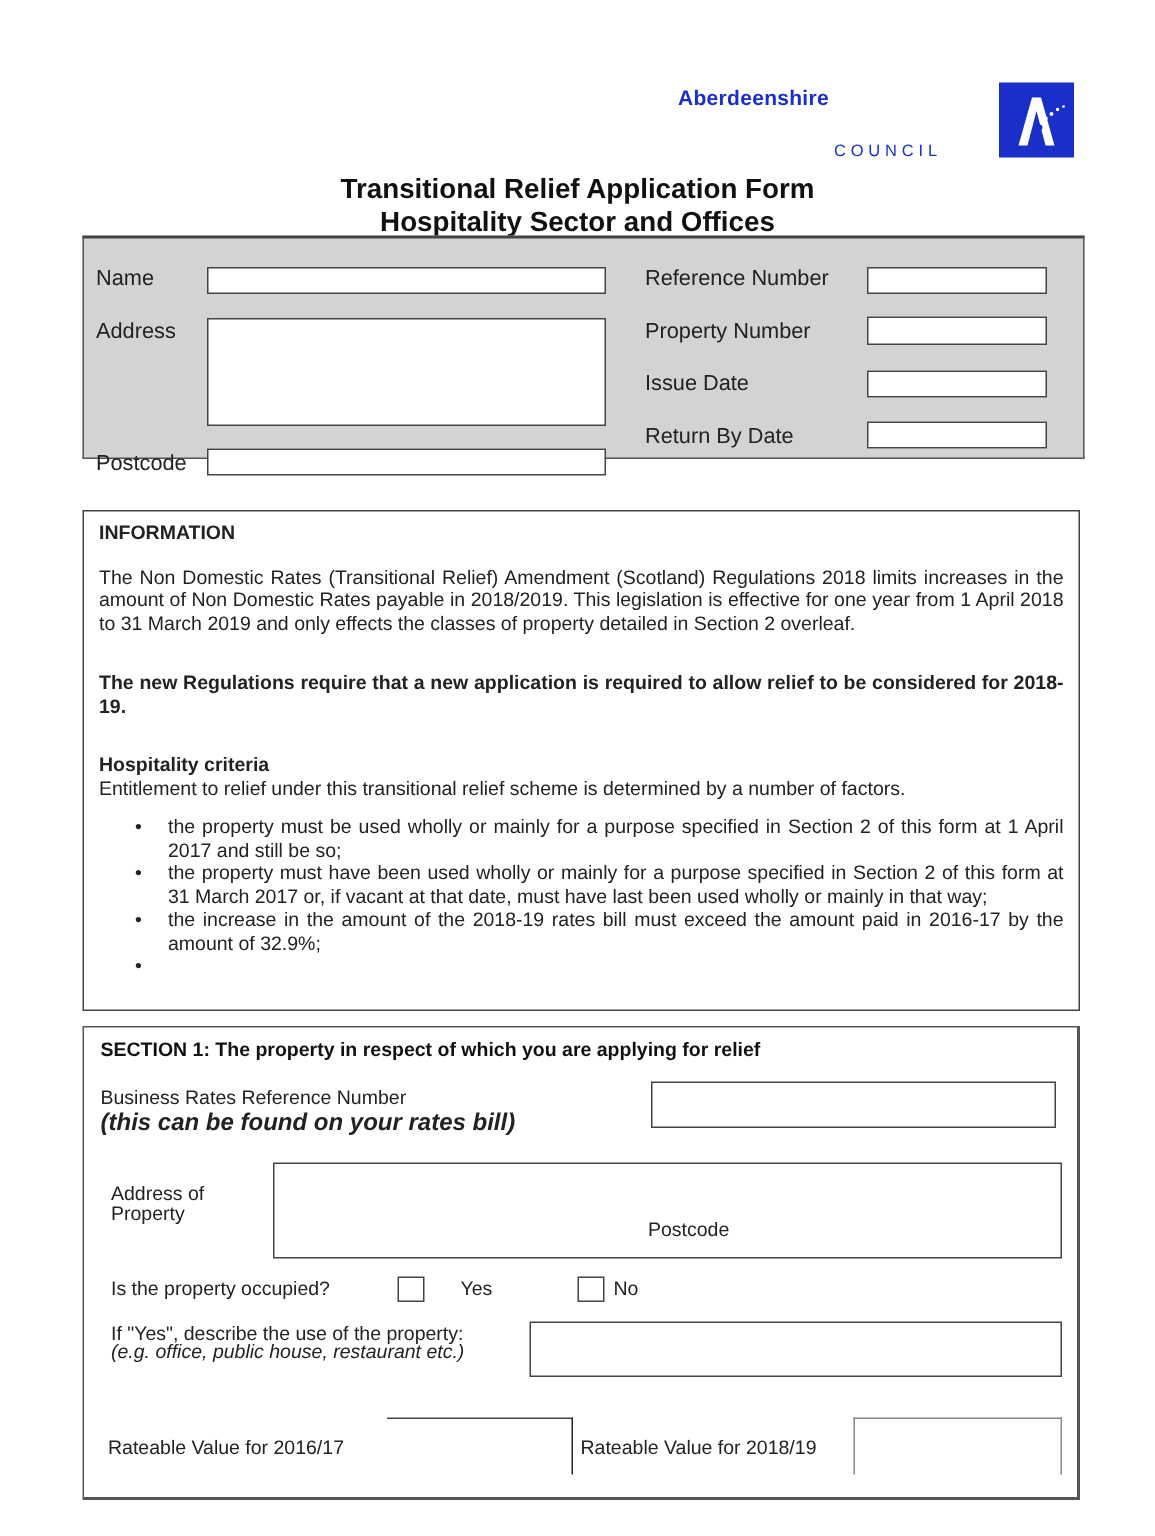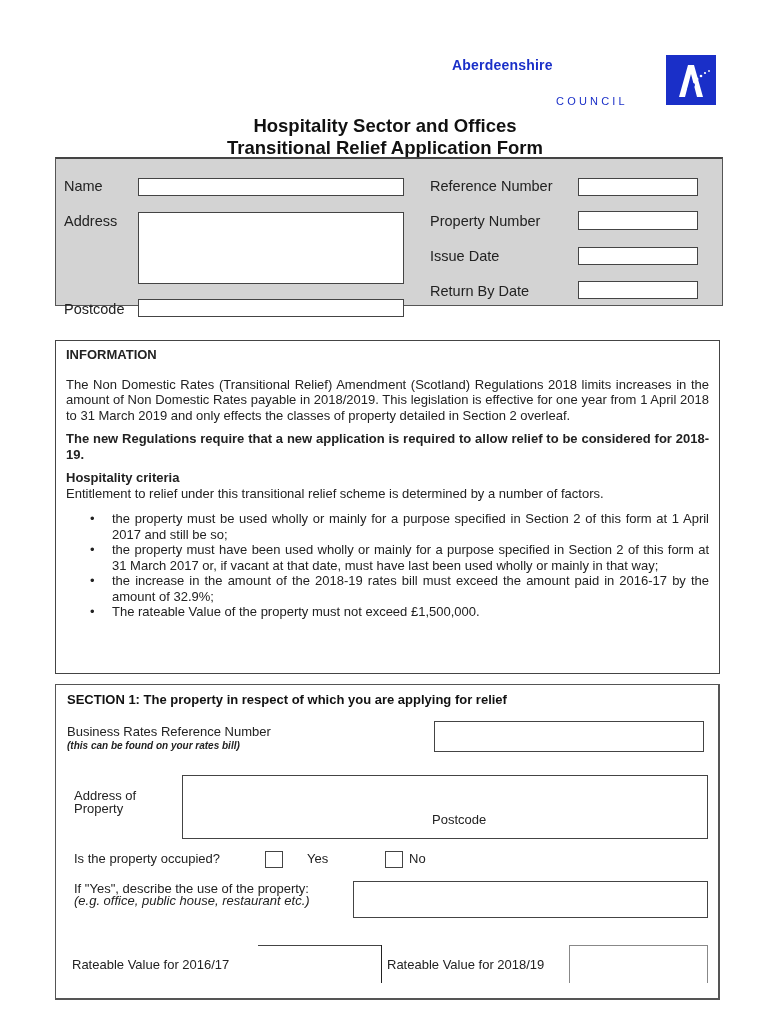--- a/index.html
+++ b/index.html
@@ -18,31 +18,31 @@
 
   
   .header-box { position: absolute; left: 55px; top: 157px; width: 668px; height: 149px; background: #d3d3d3; border: 1px solid #555; border-top: 2px solid #444; }
   .hb-label { position: absolute; font-size: 14.5px; color: #222; }
   .hb-field { position: absolute; background: #fff; border: 1px solid #444; }
 
   
   .info-box { position: absolute; left: 55px; top: 340px; width: 665px; height: 334px; border: 1px solid #444; padding: 6px 10px; font-size: 13px; line-height: 15.5px; color: #222; }
   .info-box h3 { font-size: 13px; font-weight: bold; margin-bottom: 14px; }
   .info-box p { text-align: justify; }
-  .p-gap { margin-top: 8px; }
+  .p-gap { margin-top: 24px; }
   .bold { font-weight: bold; }
   .info-box ul { list-style: none; margin-top: 10px; padding-left: 24px; }
   .info-box li { position: relative; padding-left: 22px; text-align: justify; }
   .bullet { position: absolute; left: 0; top: 0; }
 
   
   .sec-box { position: absolute; left: 55px; top: 684px; width: 665px; height: 316px; border: 1px solid #555; border-right: 2px solid #555; border-bottom: 2px solid #555; }
   .sec-title { position: absolute; left: 11px; top: 7px; font-size: 13px; font-weight: bold; color: #111; }
   .s-label { position: absolute; font-size: 13px; color: #222; line-height: 13px; }
-  .s-italic { position: absolute; font-size: 10px; font-style: italic; font-weight: bold; color: #222; }
+  .s-italic { position: absolute; font-size: 16px; font-style: italic; font-weight: bold; color: #222; }
   .s-field { position: absolute; background: #fff; border: 1px solid #444; }
   .checkbox { position: absolute; width: 18px; height: 17px; border: 1px solid #444; background: #fff; }
 </style>
 </head>
 <body>
 
 <div class="logo">
   <span class="logo-word">Aberdeenshire</span>
   <span class="logo-sub">COUNCIL</span>
   <div class="logo-box">
@@ -52,22 +52,22 @@
       <circle cx="23" cy="34" r="1.7" fill="#1a2fc8"></circle>
       <circle cx="31" cy="24" r="1.5" fill="#ffffff"></circle>
       <circle cx="35" cy="21" r="1.3" fill="#ffffff"></circle>
       <circle cx="39" cy="18" r="1.1" fill="#ffffff"></circle>
       <circle cx="43" cy="16" r="0.9" fill="#ffffff"></circle>
     </svg>
   </div>
 </div>
 
 <div class="title">
+  <div>Transitional Relief Application Form</div>
   <div>Hospitality Sector and Offices</div>
-  <div>Transitional Relief Application Form</div>
 </div>
 
 <div class="header-box">
   <span class="hb-label" style="left:8px; top:19px;">Name</span>
   <div class="hb-field" style="left:82px; top:19px; width:266px; height:18px;"></div>
 
   <span class="hb-label" style="left:8px; top:54px;">Address</span>
   <div class="hb-field" style="left:82px; top:53px; width:266px; height:72px;"></div>
 
   <span class="hb-label" style="left:8px; top:142px;">Postcode</span>
@@ -89,21 +89,21 @@
 <div class="info-box">
   <h3>INFORMATION</h3>
   <p>The Non Domestic Rates (Transitional Relief) Amendment (Scotland) Regulations 2018 limits increases in the amount of Non Domestic Rates payable in 2018/2019. This legislation is effective for one year from 1 April 2018 to 31 March 2019 and only effects the classes of property detailed in Section 2 overleaf.</p>
   <p class="p-gap bold">The new Regulations require that a new application is required to allow relief to be considered for 2018-19.</p>
   <p class="p-gap bold">Hospitality criteria</p>
   <p>Entitlement to relief under this transitional relief scheme is determined by a number of factors.</p>
   <ul>
     <li><span class="bullet">•</span><span>the property must be used wholly or mainly for a purpose specified in Section 2 of this form at 1 April 2017 and still be so;</span></li>
     <li><span class="bullet">•</span><span>the property must have been used wholly or mainly for a purpose specified in Section 2 of this form at 31 March 2017 or, if vacant at that date, must have last been used wholly or mainly in that way;</span></li>
     <li><span class="bullet">•</span><span>the increase in the amount of the 2018-19 rates bill must exceed the amount paid in 2016-17 by the amount of 32.9%;</span></li>
-    <li><span class="bullet">•</span><span>The rateable Value of the property must not exceed £1,500,000.</span></li>
+    <li><span class="bullet">•</span></li>
   </ul>
 </div>
 
 <div class="sec-box">
   <div class="sec-title">SECTION 1: The property in respect of which you are applying for relief</div>
 
   <span class="s-label" style="left:11px; top:40px;">Business Rates Reference Number</span>
   <span class="s-italic" style="left:11px; top:55px;">(this can be found on your rates bill)</span>
   <div class="s-field" style="left:378px; top:36px; width:270px; height:31px;"></div>
 

